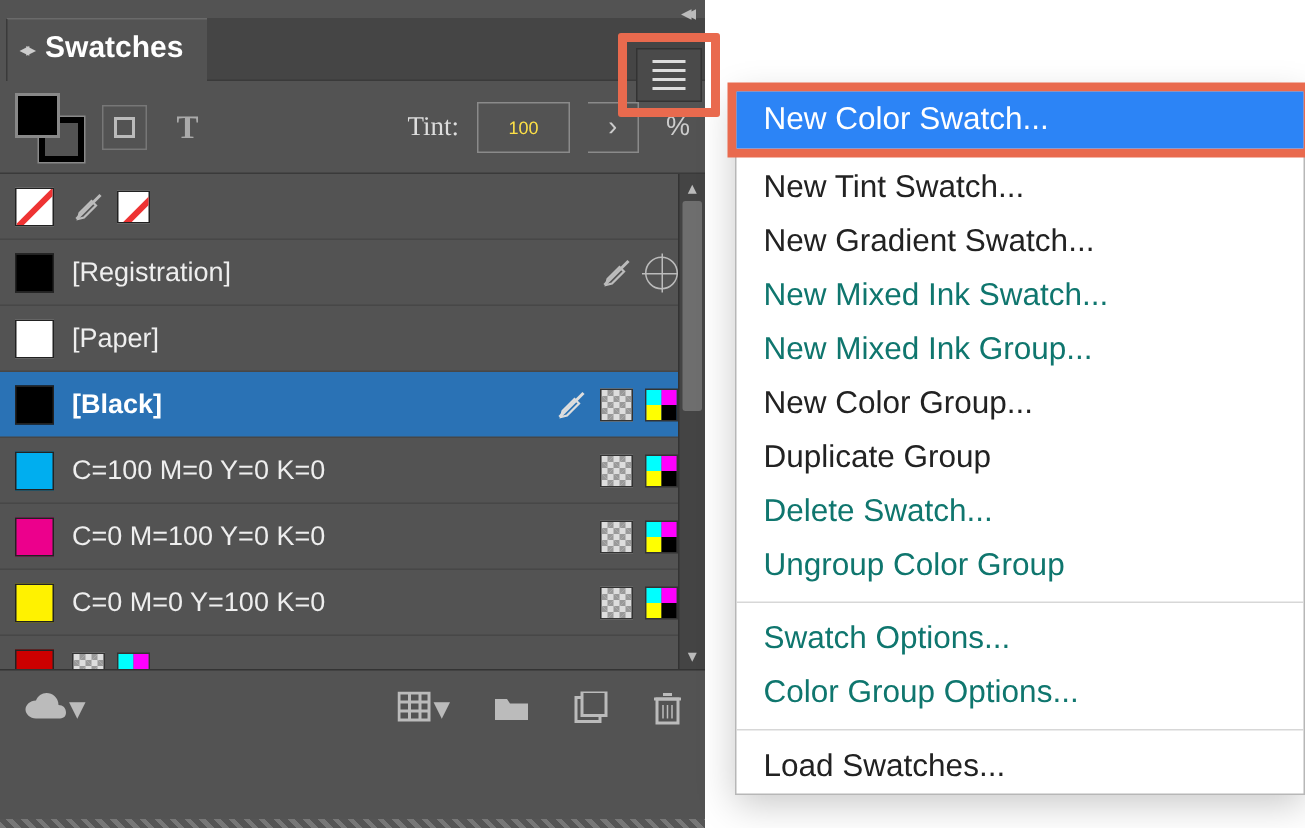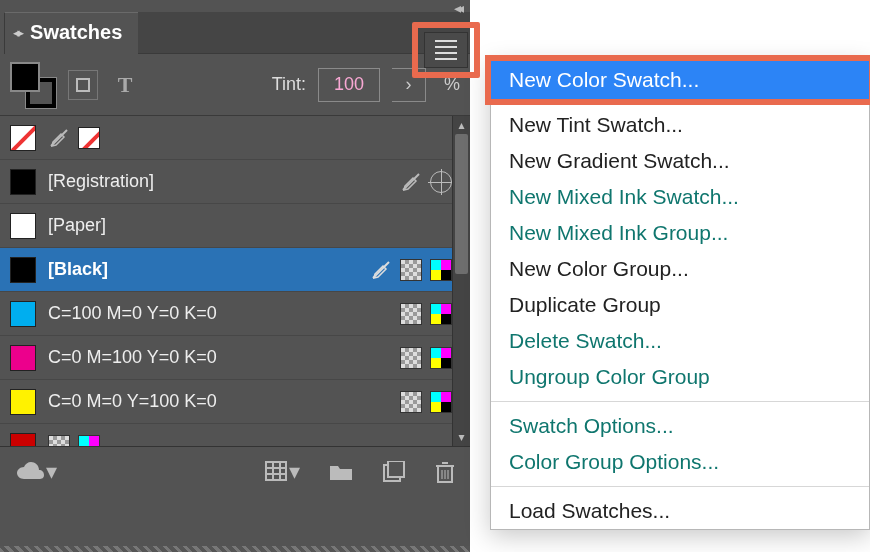--- a/index.html
+++ b/index.html
@@ -75,24 +75,24 @@
   .fillstroke {
     width: 46px; height: 46px; position: relative;
   }
   .fs-fill { position: absolute; left: 0; top: 0; width: 30px; height: 30px; background: #000; border: 2px solid #888; }
   .fs-stroke { position: absolute; right: 0; bottom: 0; width: 30px; height: 30px; background: #535353; border: 4px solid #000; outline: 1px solid #888; }
   .small-btn {
     width: 30px; height: 30px; border: 1px solid #777; display: flex; align-items: center; justify-content: center;
     color: #ccc; font-size: 18px;
   }
   .t-letter { color: #aaa; font-size: 22px; font-family: serif; font-weight: 700; border: none; }
-  .tint-label { color: #ddd; font-size: 18px; margin-left: auto; }
+  .tint-label { color: #ddd; font-size: 18px; margin-left: auto; font-family: Liberation Serif, serif; }
   .tint-input {
     width: 62px; height: 34px; background: #535353; border: 1px solid #8a8a8a;
-    color: #f9a8d4; text-align: center; font-size: 18px;
+    color: #fde047; text-align: center; font-size: 12px;
   }
   .tint-arrow {
     width: 34px; height: 34px; border: 1px solid #8a8a8a; border-left: none;
     display: flex; align-items: center; justify-content: center; color: #ccc;
   }
   .pct { color: #ccc; margin-left: 6px; font-size: 18px; }
 
   .list {
     position: relative;
     height: 330px;

